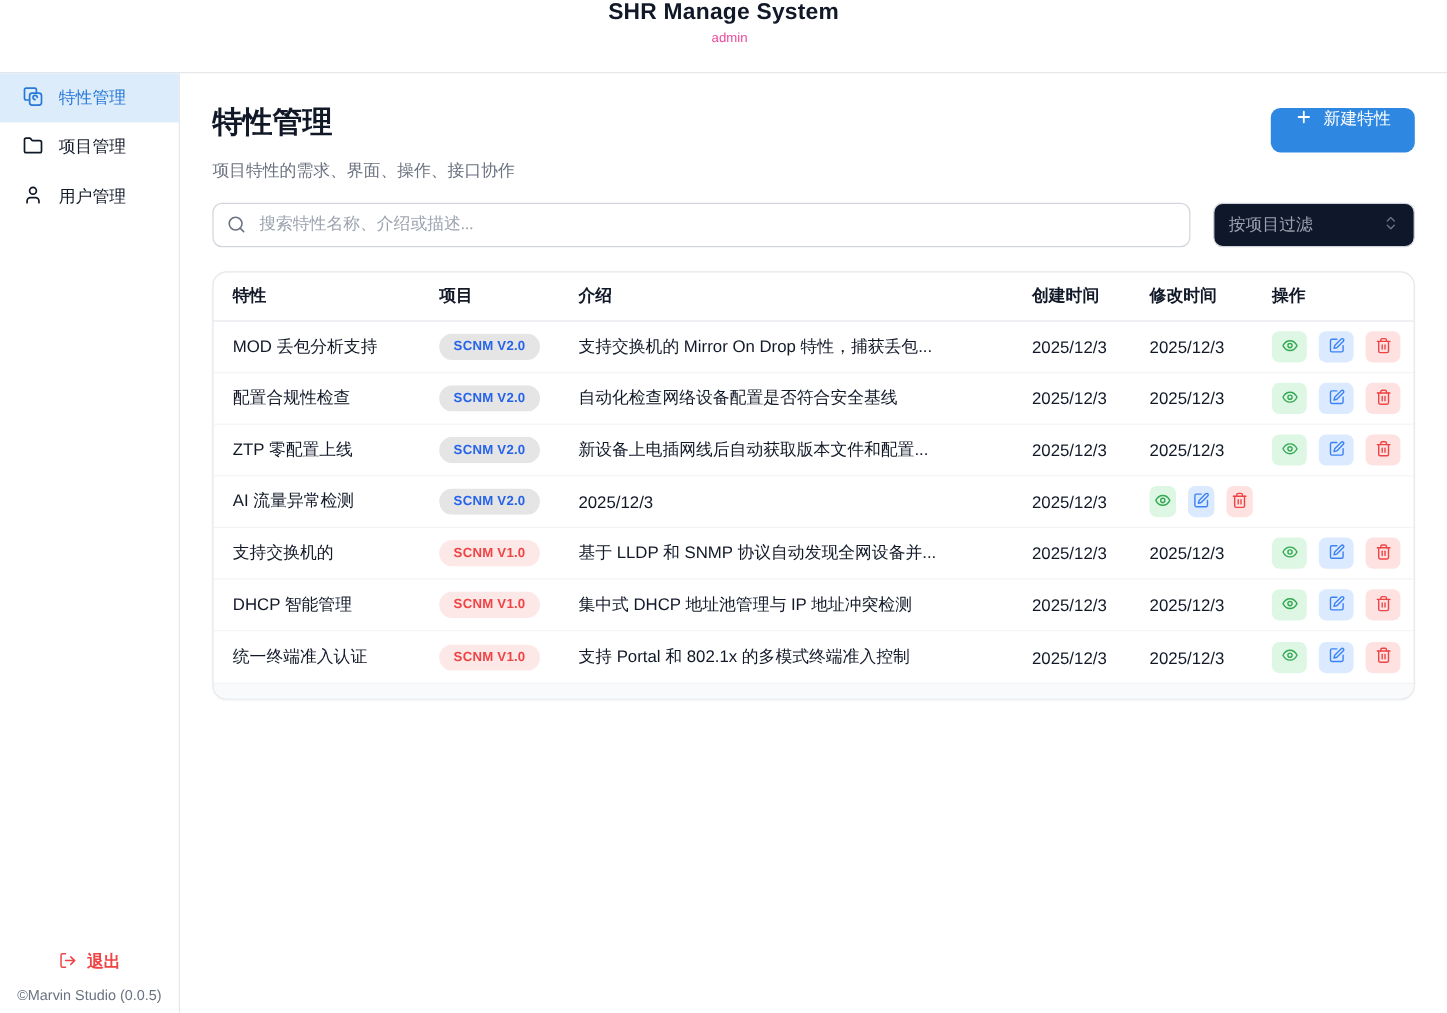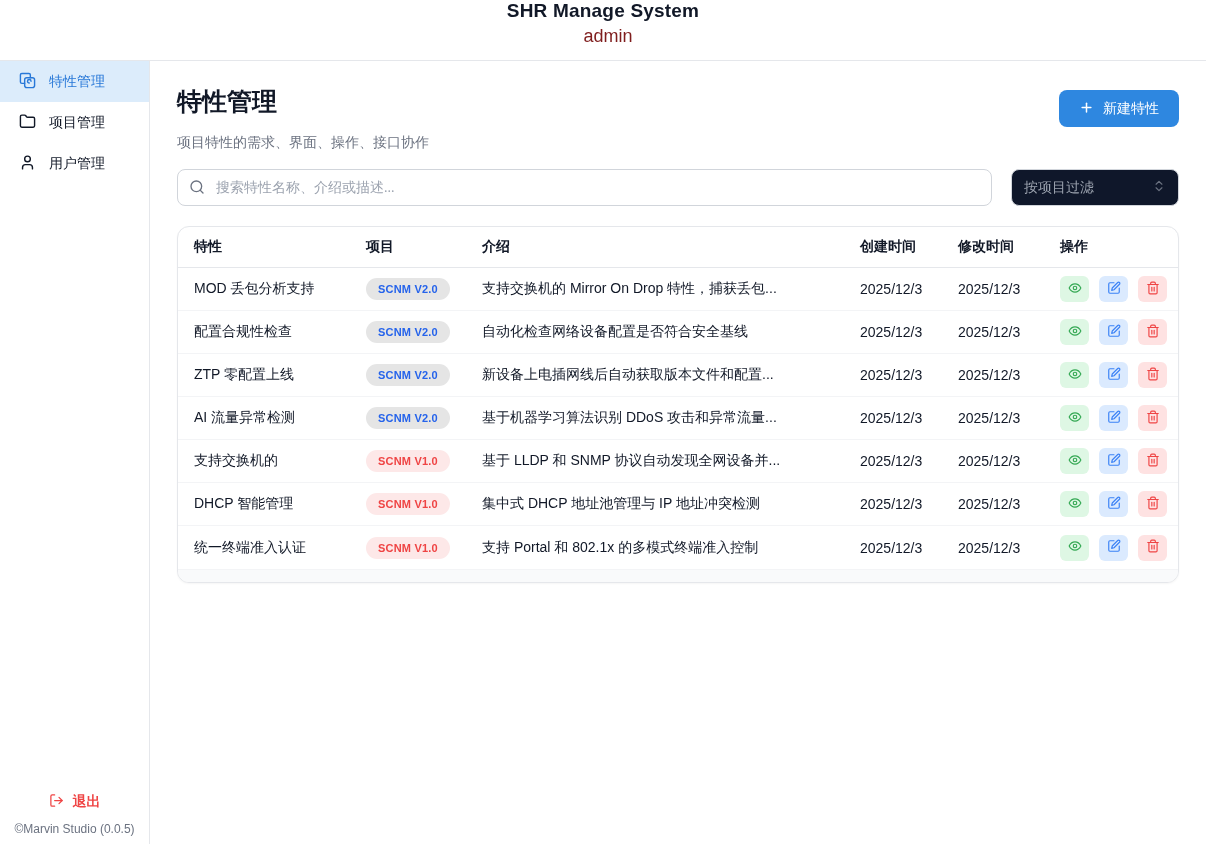--- a/index.html
+++ b/index.html
@@ -1,41 +1,41 @@
 <!DOCTYPE html>
 <html><head>
 <meta charset="utf-8">
 <style>
   * { margin:0; padding:0; box-sizing:border-box; }
   html,body { width:1206px; height:844px; background:#fff; font-family:"Liberation Sans", sans-serif; color:#111827; overflow:hidden; }
 
   
   .topbar { height:61px; border-bottom:1px solid #e5e7eb; display:flex; align-items:center; padding:0 16px; background:#fff;flex-direction:column; }
   .topbar .app-title { font-size:19px; font-weight:bold; letter-spacing:0.2px; }
-  .topbar .app-user { font-size:18px; color:#7f1d1d; margin-left:10px; margin-top:4px; }
+  .topbar .app-user { font-size:11px; color:#ec4899; margin-left:10px; margin-top:4px; }
 
   
   .shell { display:flex; height:783px; }
   .sidebar { width:150px; border-right:1px solid #e5e7eb; position:relative; flex-shrink:0; background:#fff; }
   .main { flex:1; padding:24px 27px; overflow:hidden; }
 
   
   .nav-item { display:flex; align-items:center; gap:13px; height:41px; padding-left:19px; font-size:14px; color:#111827; cursor:pointer; }
   .nav-item svg { width:17px; height:17px; flex-shrink:0; }
   .nav-item.active { background:#dcecfb; color:#2878d8; }
   .sidebar-footer { position:absolute; bottom:8px; left:0; width:100%; text-align:center; }
   .logout { display:inline-flex; align-items:center; gap:9px; color:#ef4444; font-size:14px; font-weight:bold; cursor:pointer; margin-bottom:11px; }
   .logout svg { width:15px; height:15px; }
   .copyright { font-size:12px; color:#6b7280; }
 
   
   .page-head { display:flex; justify-content:space-between; align-items:flex-start; }
   .page-title { font-size:25px; font-weight:bold; }
   .page-subtitle { font-size:14px; color:#6b7280; margin-top:16px; }
-  .btn-new { display:inline-flex; align-items:center; gap:9px; background:#2e87e0; color:#fff; border:none; border-radius:8px; padding:0 20px; height:37px; font-size:14px; font-family:inherit; cursor:pointer; margin-top:5px; }
+  .btn-new { display:inline-flex; gap:9px; background:#2e87e0; color:#fff; border:none; border-radius:8px; padding:0 20px; height:37px; font-size:14px; font-family:inherit; cursor:pointer; margin-top:5px; }
   .btn-new svg { width:15px; height:15px; }
 
   
   .filters { display:flex; gap:19px; margin-top:17px; }
   .search-wrap { position:relative; flex:1; }
   .search-wrap svg { position:absolute; left:12px; top:10px; width:16px; height:16px; color:#6b7280; }
   .search-input { width:100%; height:37px; border:1px solid #d1d5db; border-radius:8px; padding:0 12px 0 38px; font-size:14px; font-family:Liberation Serif, serif; color:#111827; outline:none; }
   .search-input::placeholder { color:#9ca3af; }
   .select-box { width:168px; height:37px; border:1px solid #d1d5db; border-radius:8px; display:flex; align-items:center; justify-content:space-between; padding:0 12px; font-size:14px; color:#9ca3af; cursor:pointer; background:#0f172a;gap:44px; }
   .select-box svg { width:14px; height:14px; color:#6b7280; }
@@ -262,21 +262,20 @@
                 <span><svg viewBox="0 0 24 24" width="14" height="14">
                     <use href="#i-trash"></use>
                   </svg></span>
               </button>
     </div>
   </div>
 
   <div class="tgrid trow">
     <div class="cell">AI 流量异常检测</div>
     <div class="cell"><span class="badge" data-variant="blue">SCNM V2.0</span></div>
-    <div class="cell">基于机器学习算法识别 DDoS 攻击和异常流量...</div>
     <div class="cell">2025/12/3</div>
     <div class="cell">2025/12/3</div>
     <div class="actions">
       <button class="act-btn act-view">
                 <span><svg viewBox="0 0 24 24" width="14" height="14">
                     <use href="#i-eye"></use>
                   </svg></span>
               </button>
       <button class="act-btn act-edit">
                 <span><svg viewBox="0 0 24 24" width="14" height="14">

